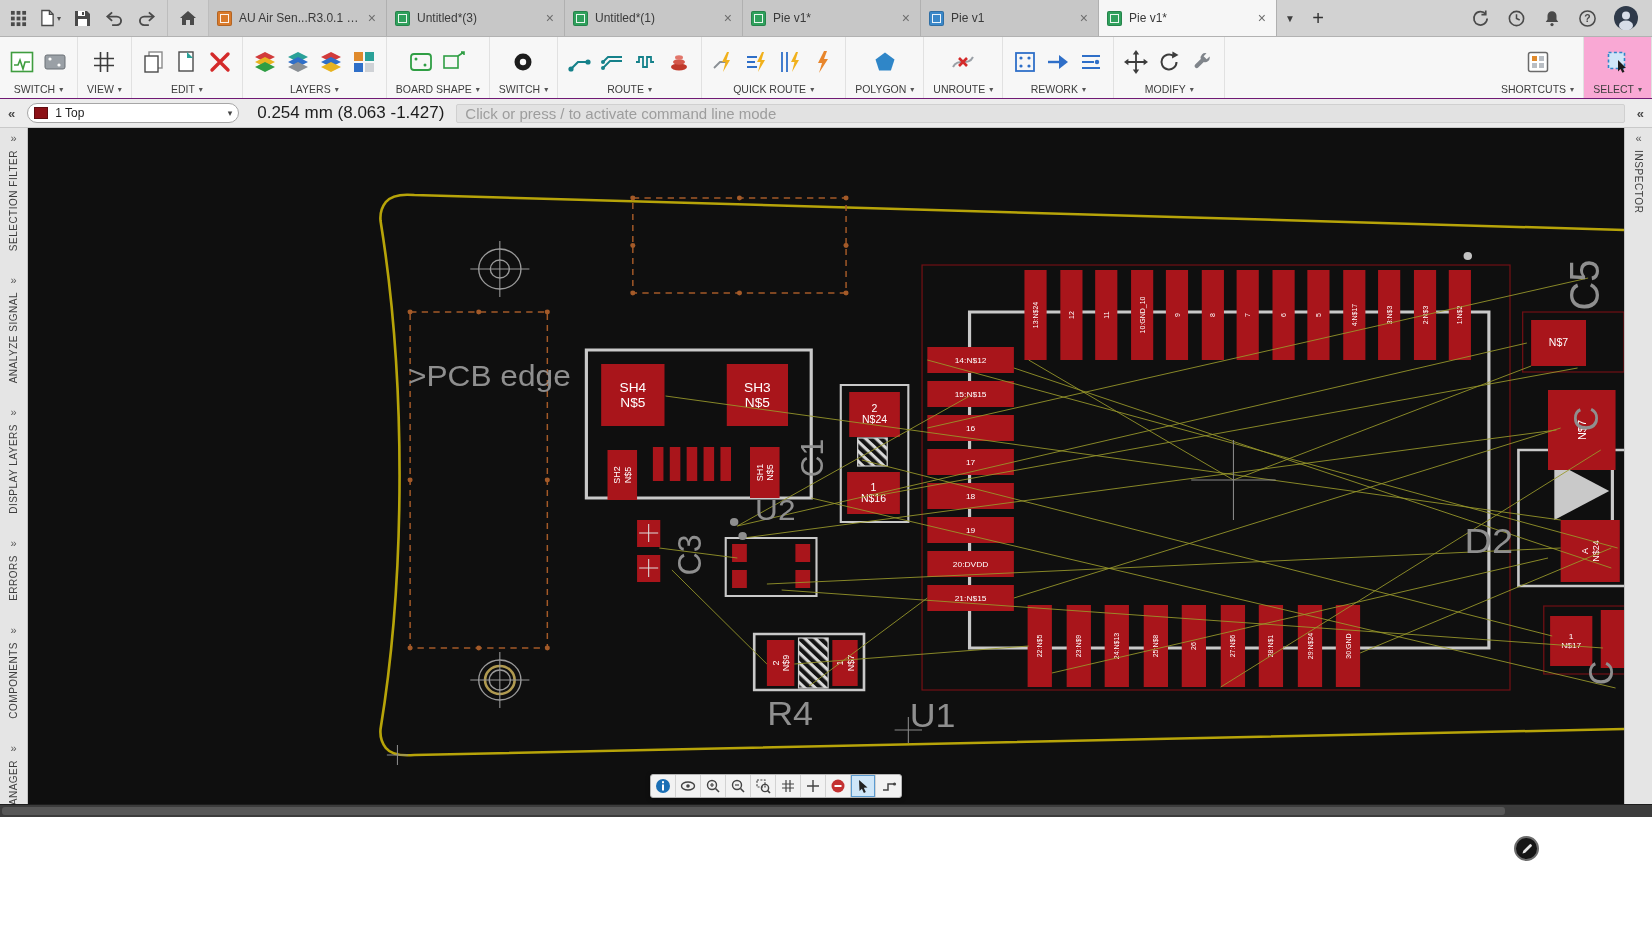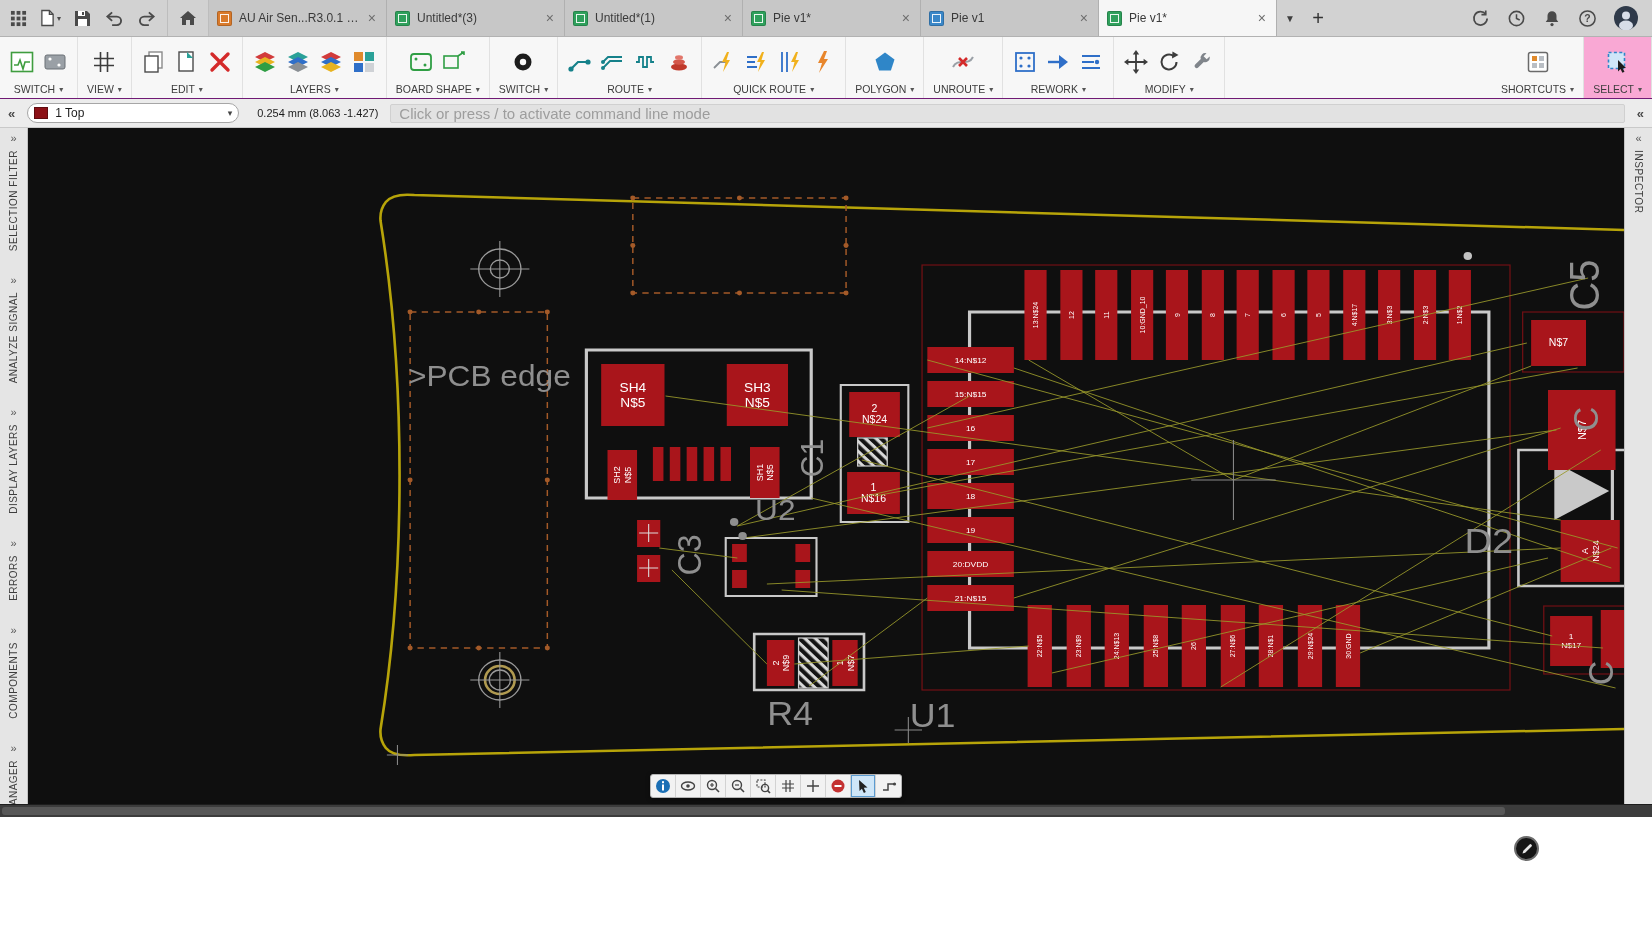--- a/index.html
+++ b/index.html
@@ -47,21 +47,21 @@
   .tlabel{font-size:10.5px;color:#3d3d3d;display:flex;align-items:center;gap:4px;padding-bottom:1px;white-space:nowrap;}
   .caret{font-size:8px;color:#555;}
 
   
   .cmdbar{flex:0 0 29px;background:#ececec;border-bottom:1px solid #c9c9c9;display:flex;align-items:center;padding:0 8px;gap:12px;}
   .chev{color:#4a4a4a;font-size:13px;font-weight:700;line-height:1;}
   .layer-select{width:212px;height:20px;background:#fff;border:1px solid #a6a6a6;border-radius:10px;display:flex;align-items:center;gap:7px;padding:0 6px;}
   .swatch{width:14px;height:12px;border:1px solid #5f0b0f;}
   .layer-label{font-size:12px;color:#1c1c1c;flex:1;}
   .sel-caret{font-size:9px;color:#444;}
-  .coords{font-size:11px;color:#1c1c1c;white-space:nowrap;margin-left:6px;}
+  .coords{font-size:17px;color:#1c1c1c;white-space:nowrap;margin-left:6px;}
   .cmdinput{flex:1;height:19px;background:#e2e2e2;border:1px solid #d0d0d0;border-radius:2px;font-size:15px;padding:0 8px;color:#333;font-family:"Liberation Sans",sans-serif;}
   .cmdinput::placeholder{color:#9d9d9d;}
 
   
   .main{flex:0 0 676px;display:flex;min-height:0;}
   .sidepanel{width:28px;background:#e5e5e5;flex:0 0 auto;overflow:hidden;display:flex;flex-direction:column;align-items:center;padding-top:5px;}
   .sidepanel.left{border-right:1px solid #c2c2c2;}
   .sidepanel.right{border-left:1px solid #c2c2c2;}
   .sp-item{display:flex;flex-direction:column;align-items:center;margin-bottom:24px;flex:0 0 auto;}
   .sp-chev{font-size:11px;color:#555;line-height:1;margin-bottom:6px;}

